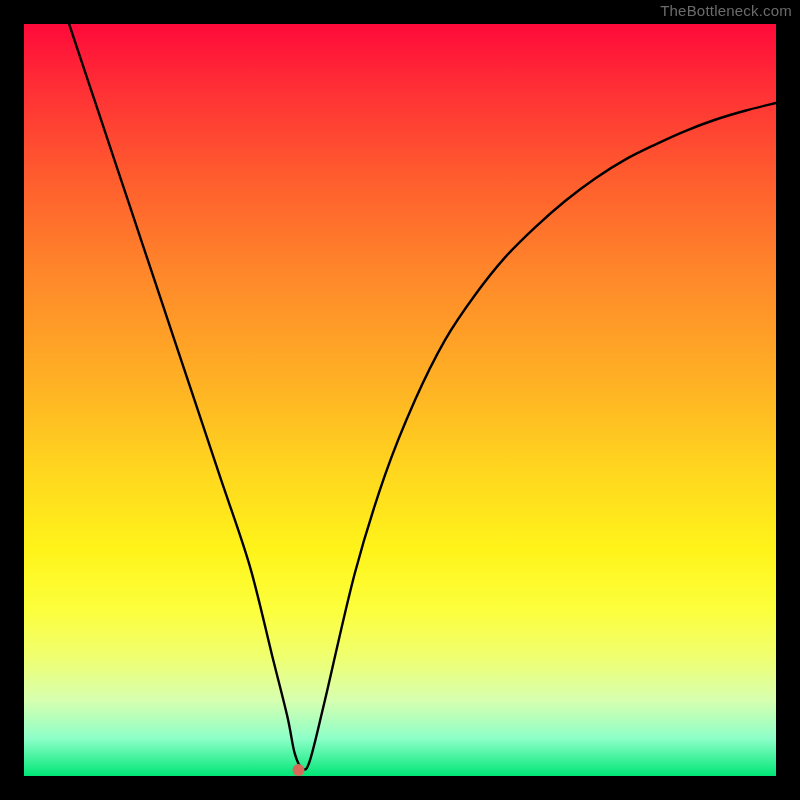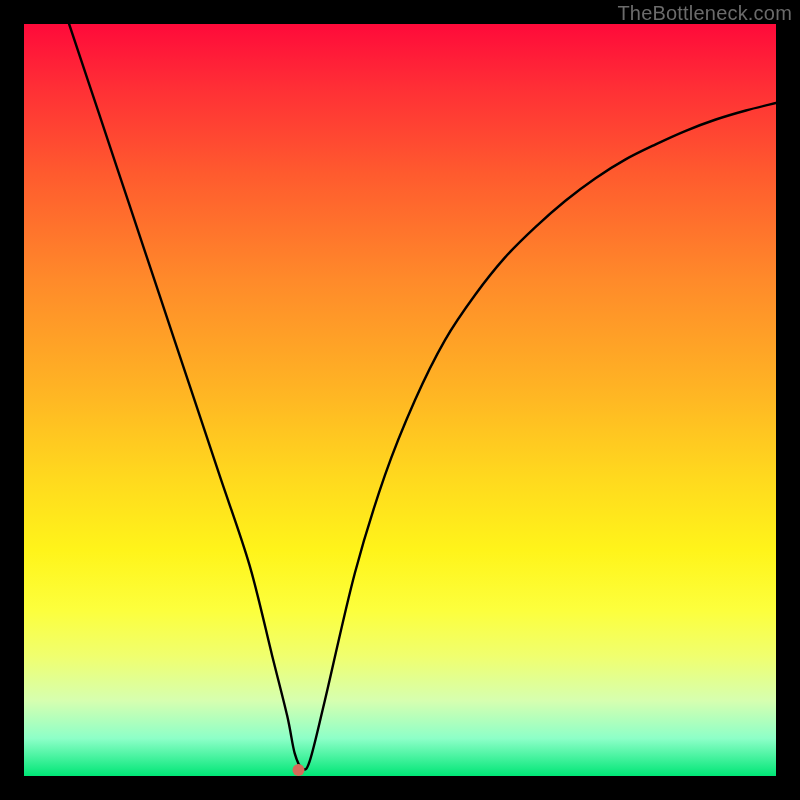--- a/index.html
+++ b/index.html
@@ -39,21 +39,21 @@
       #d6ffb0 90%,
       #8dffc8 95%,
       #00e676 100%
     );
   }
   .watermark {
     position: absolute;
     top: 2px;
     right: 8px;
     color: #6b6b6b;
-    font-size: 20px;
+    font-size: 15px;
     font-weight: 500;
     letter-spacing: 0.2px;
     user-select: none;
   }
   svg.curve {
     position: absolute;
     left: 0;
     top: 0;
     width: 752px;
     height: 752px;

